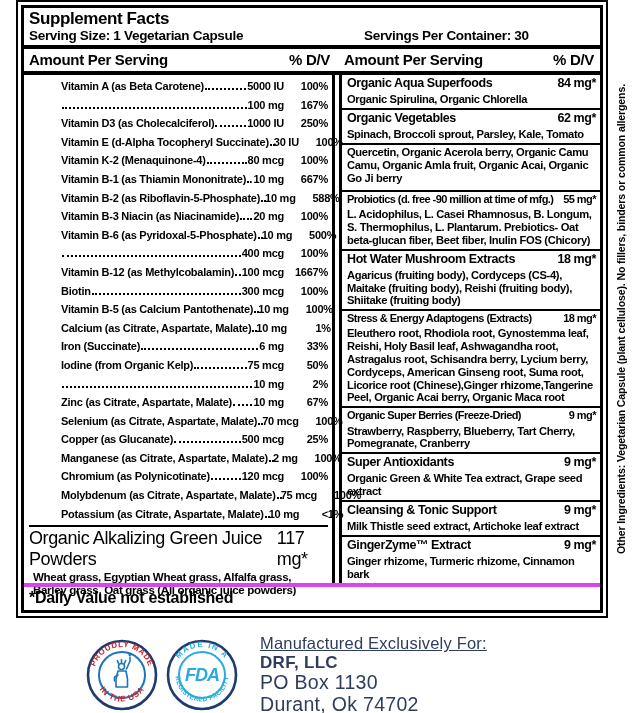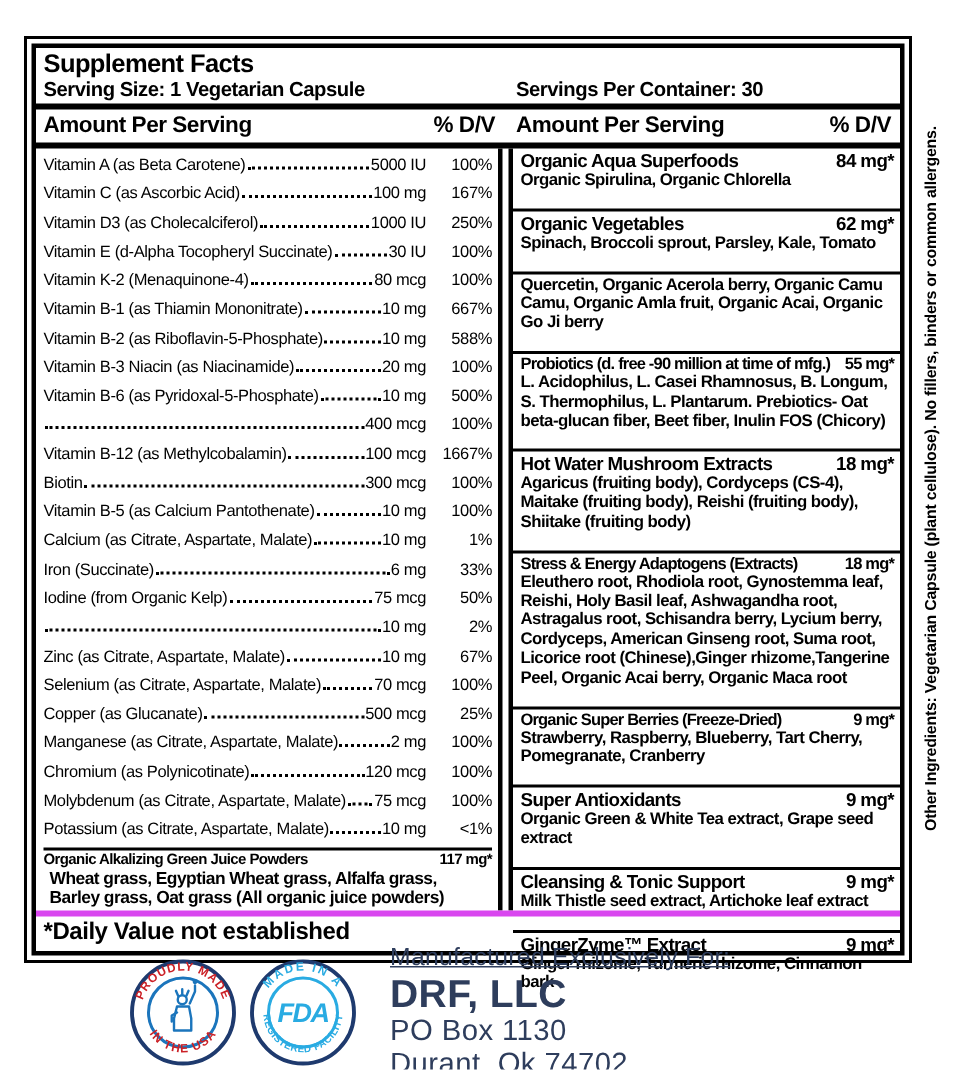--- a/index.html
+++ b/index.html
@@ -2,70 +2,70 @@
 <html style="--navy: #2e3d5c; --cyan: #29abe2; --red: #cb2026; --ring: #1e3a6e; --liberty: #1b75bc;"><head>
 <meta charset="utf-8">
 <style>
   :root{
     --navy:#2e3d5c; --cyan:#29abe2; --red:#cb2026; --ring:#1e3a6e; --liberty:#1b75bc;
   }
   *{box-sizing:border-box; margin:0; padding:0;}
   html,body{width:637px;height:713px;}
   body{position:relative;background:#fff;font-family:"Liberation Sans",sans-serif;color:#000;overflow:hidden;}
 
-  .label-outer{position:absolute;left:16px;top:24px;width:592px;height:618px;border:2px solid #000;padding:3px;background:#fff;}
+  .label-outer{position:absolute;left:16px;top:0;width:592px;height:618px;border:2px solid #000;padding:3px;background:#fff;}
   .label{width:100%;height:100%;border:3px solid #000;display:flex;flex-direction:column;}
 
   .title-row{display:flex;align-items:flex-end;border-bottom:4px solid #000;padding:2px 6px 2px 5px;}
   .title-left{width:315px;}
   .panel-title{font-size:17px;font-weight:700;letter-spacing:-0.4px;line-height:18px;}
   .serving-size{font-size:13.5px;font-weight:700;letter-spacing:-0.3px;line-height:15px;}
-  .title-right{flex:1;font-size:13.5px;font-weight:700;letter-spacing:-0.3px;line-height:15px;}
+  .title-right{flex:1;font-size:13.5px;font-weight:700;letter-spacing:-0.3px;line-height:15px;margin-left:20px;}
 
   .header-row{display:flex;border-bottom:4px solid #000;font-weight:700;font-size:15px;letter-spacing:-0.3px;}
   .hl{width:311px;display:flex;justify-content:space-between;padding:2px 5px 3px 5px;}
   .hr{flex:1;display:flex;justify-content:space-between;padding:2px 6px 3px 9px;}
 
   .columns{flex:1;display:flex;min-height:0;}
   .col-left{width:311px;border-right:3px solid #000;padding:2px 4px 2px 5px;display:flex;flex-direction:column;}
   .gutter{width:4px;}
   .col-right{flex:1;border-left:3px solid #000;display:flex;flex-direction:column;}
 
   .rows{flex:1;display:flex;flex-direction:column;justify-content:space-between;}
-  .row{display:flex;align-items:baseline;font-size:11px;font-weight:400;letter-spacing:-0.25px;white-space:nowrap;line-height:18.6px;}
+  .row{display:flex;align-items:baseline;font-size:11px;font-weight:700;letter-spacing:-0.25px;white-space:nowrap;line-height:18.6px;margin-left:32px;}
   .row .nm{flex:0 0 auto;}
   .row .leader{flex:1 1 0;min-width:3px;border-bottom:2px dotted #000;margin:0 1px 3px 1px;}
   .row .amt{flex:0 0 auto;text-align:right;}
   .row .dv{flex:0 0 44px;text-align:right;}
 
   .gjp{border-top:2.5px solid #000;margin-top:2px;padding-top:1px;}
-  .gjp-head{display:flex;justify-content:space-between;align-items:baseline;font-weight:700;font-size:10px;letter-spacing:-0.4px;}
+  .gjp-head{display:flex;justify-content:space-between;align-items:baseline;font-weight:400;font-size:18px;letter-spacing:-0.4px;}
   .gjp-sub{font-size:11.6px;font-weight:600;letter-spacing:-0.35px;line-height:13px;padding-left:4px;white-space:pre-line;}
 
-  .sec{padding:1px 4px 12px 5px;border-bottom:2.5px solid #000;flex:1 1 auto;display:flex;flex-direction:column;justify-content:flex-end;}
+  .sec{padding:1px 4px 2px 5px;border-bottom:2.5px solid #000;flex:1 1 auto;display:flex;flex-direction:column;justify-content:space-between;}
   .sec:last-child{border-bottom:none;}
   .sec-head{display:flex;align-items:baseline;font-weight:700;font-size:12.5px;letter-spacing:-0.4px;}
   .sec-head.tight{font-size:11px;letter-spacing:-0.55px;}
   .sec-head .nm{white-space:nowrap;}
   .sec-head .sp{flex:1 1 4px;min-width:2px;}
   .sec-head .amt{white-space:nowrap;}
   .sec-sub{font-size:11.2px;font-weight:600;letter-spacing:-0.35px;line-height:12.8px;}
 
   .footer{border-top:4px solid #d946ef;font-weight:700;font-size:16px;letter-spacing:-0.3px;padding:2px 6px 3px 5px;}
 
   .side-text{position:absolute;left:608px;top:10px;width:27px;height:618px;
     writing-mode:vertical-rl;transform:rotate(180deg);
     font-size:10.6px;font-weight:700;letter-spacing:-0.15px;text-align:center;line-height:27px;color:#000;}
 
   .bottom{position:absolute;left:0;top:637px;width:637px;height:76px;display:flex;align-items:center;padding-left:86px;}
   .badge{width:72px;height:72px;flex:0 0 auto;}
   .badge + .badge{margin-left:8px;}
   .mfr{margin-left:22px;color:var(--navy);line-height:1.12;}
   .mfr-line1{font-size:16.5px;font-weight:400;letter-spacing:0.2px;text-decoration:underline;}
-  .mfr-name{font-size:26px;font-weight:700;letter-spacing:0.3px;}
+  .mfr-name{font-size:17px;font-weight:700;letter-spacing:0.3px;}
   .mfr-addr{font-size:19.5px;font-weight:400;letter-spacing:0.3px;}
 
   .arc-red{fill:var(--red);font-weight:700;}
   .arc-cyan{fill:var(--cyan);font-weight:700;}
 </style>
 </head>
 <body>
 
 <div class="label-outer">
   <div class="label">
@@ -91,21 +91,20 @@
     <div class="columns">
       <div class="col-left">
         <div class="rows">
             <div class="row">
               <span class="nm">Vitamin A (as Beta Carotene)</span>
               <span class="leader"></span>
               <span class="amt">5000 IU</span>
               <span class="dv">100%</span>
             </div>
             <div class="row">
-              <span class="nm">Vitamin C (as Ascorbic Acid)</span>
               <span class="leader"></span>
               <span class="amt">100 mg</span>
               <span class="dv">167%</span>
             </div>
             <div class="row">
               <span class="nm">Vitamin D3 (as Cholecalciferol)</span>
               <span class="leader"></span>
               <span class="amt">1000 IU</span>
               <span class="dv">250%</span>
             </div>

